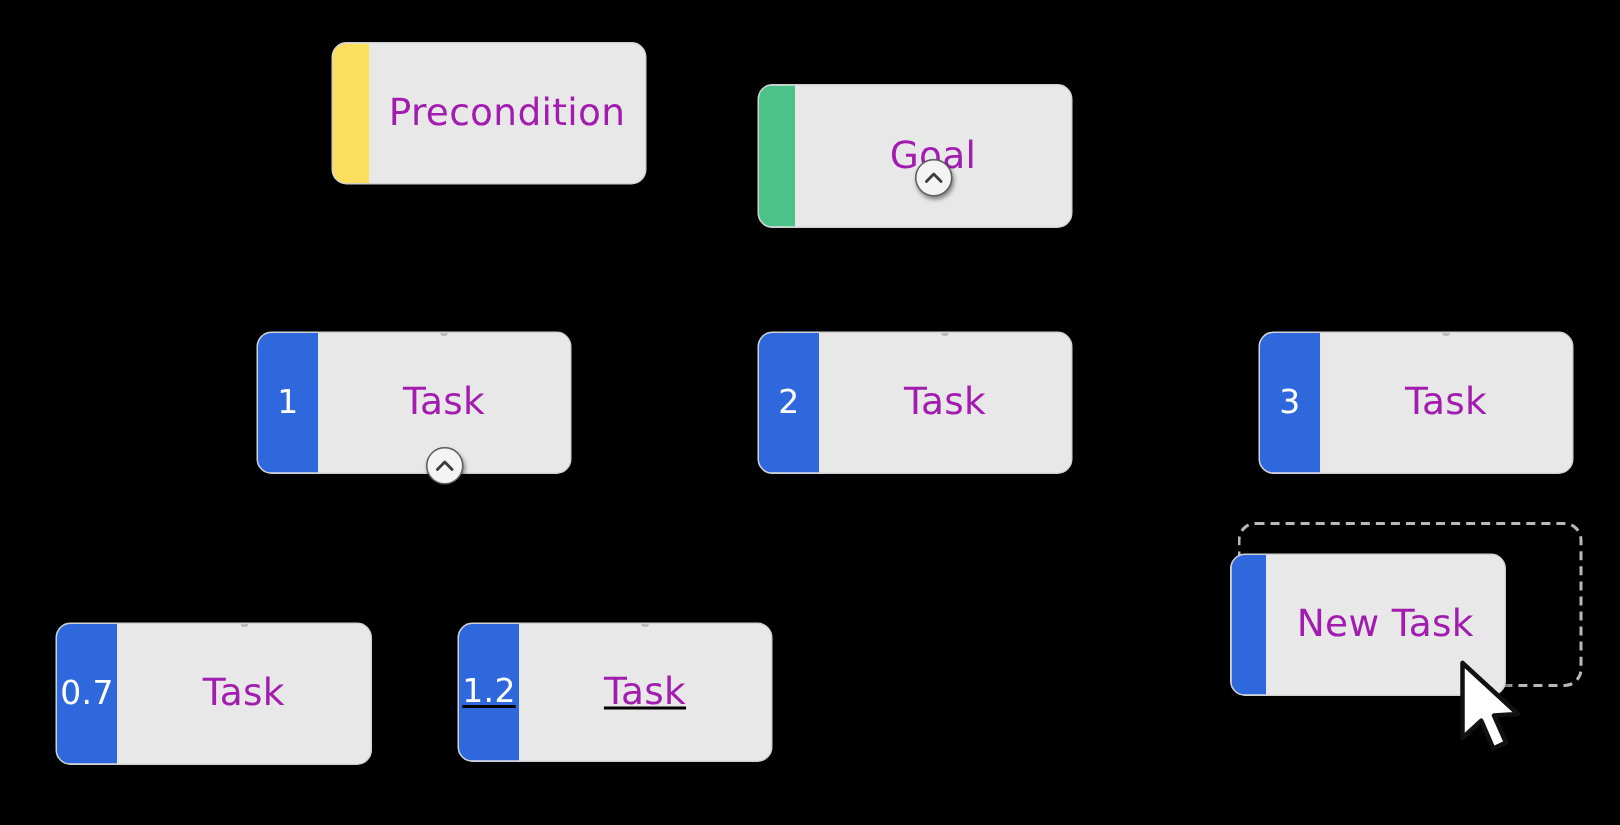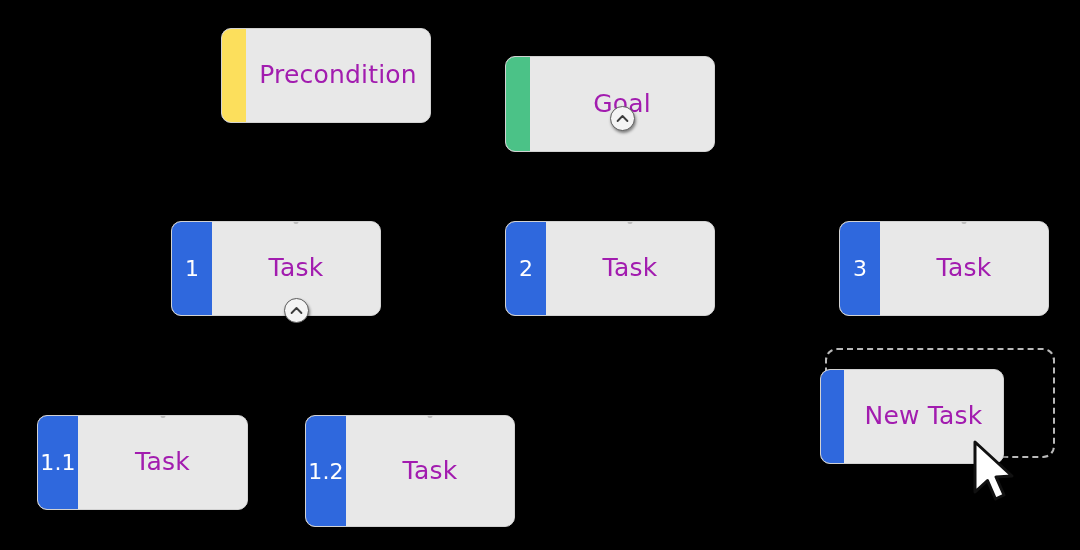--- a/index.html
+++ b/index.html
@@ -157,28 +157,28 @@
         <div class="accent blue" style="flex-basis: 40px;">
           <span>3</span>
         </div>
         <div class="body">
           <div class="top-nub"></div>
           <div class="label">Task</div>
         </div>
       </div>
       <div class="card" style="left: 37px; top: 415px; width: 211px; height: 95px;">
         <div class="accent blue" style="flex-basis: 40px;">
-          <span>1.1</span>
+          <span>0.7</span>
         </div>
         <div class="body">
           <div class="top-nub"></div>
           <div class="label">Task</div>
         </div>
       </div>
-      <div class="card" style="left: 305px; top: 415px; width: 210px; height: 112px;">
+      <div class="card" style="left: 305px; top: 415px; width: 210px; height: 93px; text-decoration: underline;">
         <div class="accent blue" style="flex-basis: 40px;">
           <span>1.2</span>
         </div>
         <div class="body">
           <div class="top-nub"></div>
           <div class="label">Task</div>
         </div>
       </div>
       <div class="card" style="left: 820px; top: 369px; width: 184px; height: 95px; z-index: 5;">
         <div class="accent blue" style="flex-basis: 23px;"></div>

